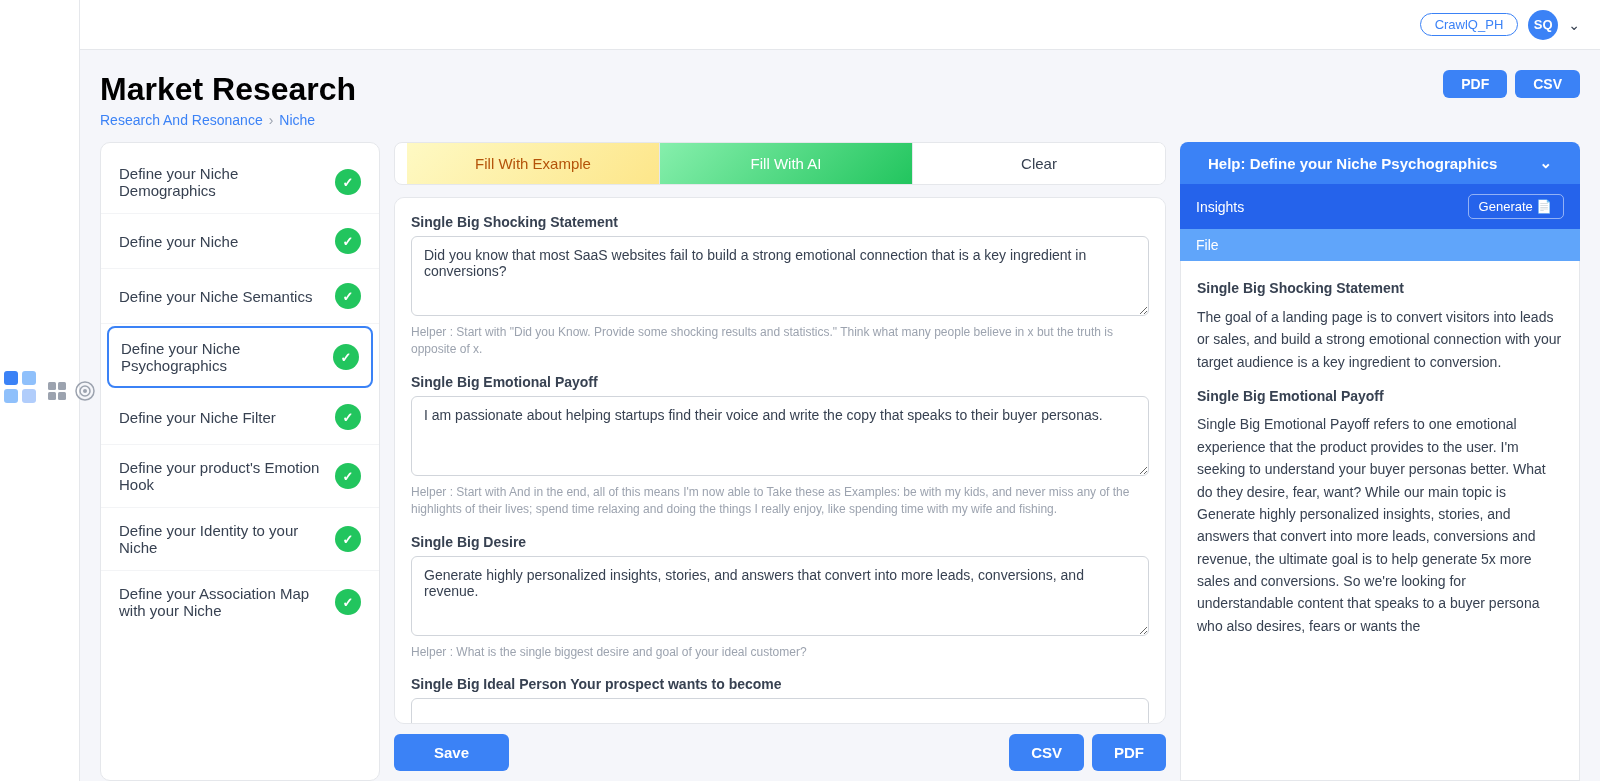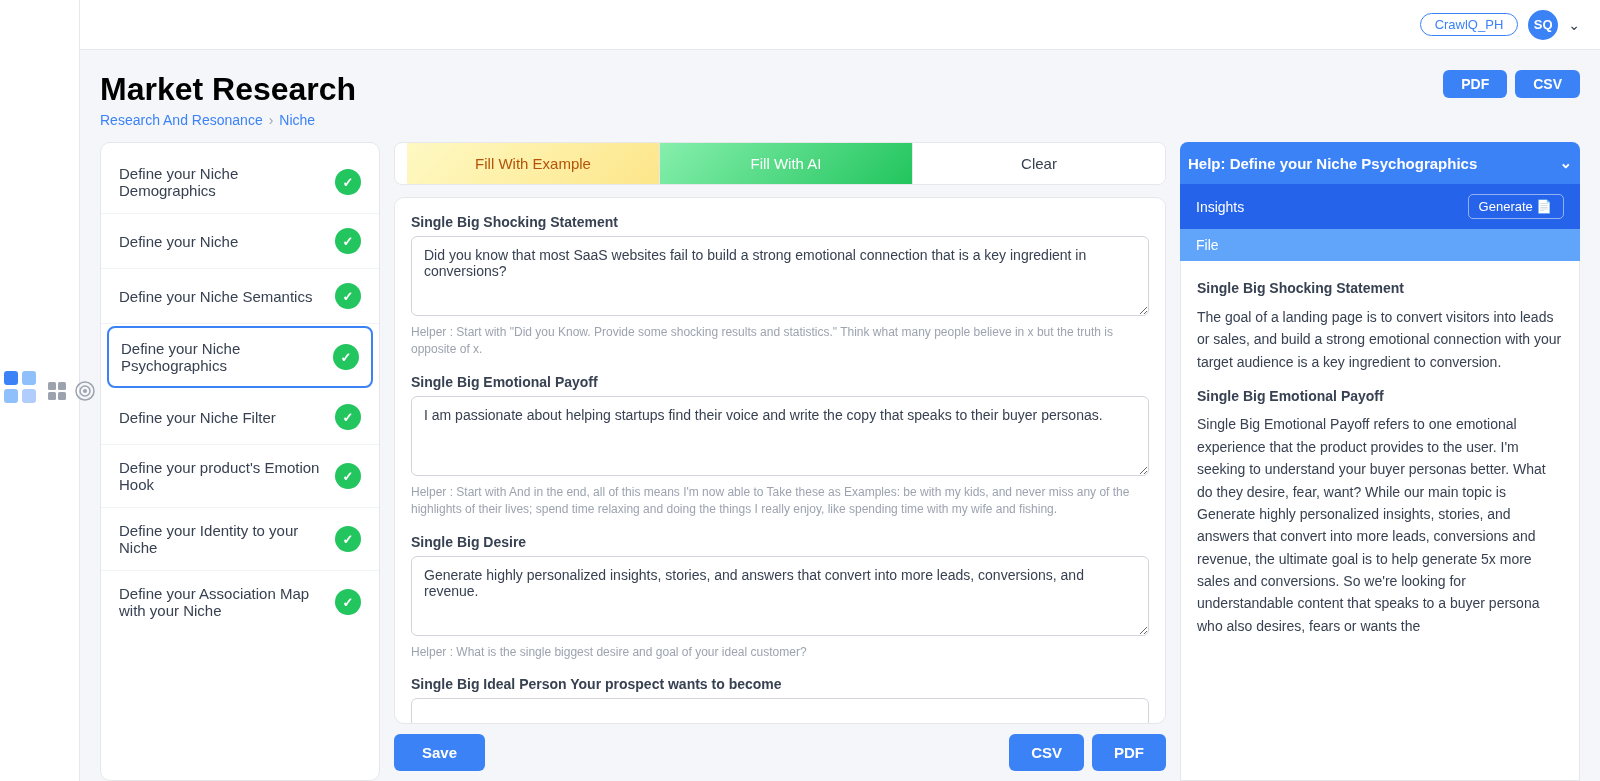--- a/index.html
+++ b/index.html
@@ -266,21 +266,21 @@
     }
 
     .bottom-bar {
       display: flex;
       gap: 8px;
       padding: 10px 0;
       flex-shrink: 0;
       justify-content: space-between;
     }
     .btn-save {
-      padding: 10px 28px;
+      padding: 10px 40px;
       background: #3b82f6;
       color: #fff;
       border: none;
       border-radius: 6px;
       font-size: 15px;
       font-weight: 600;
       cursor: pointer;
     }
     .btn-bottom-csv, .btn-bottom-pdf {
       padding: 10px 22px;
@@ -298,21 +298,21 @@
     .right-panel {
       width: 400px;
       flex-shrink: 0;
       display: flex;
       flex-direction: column;
       overflow: hidden;
     }
     .help-header {
       background: #3b82f6;
       color: #fff;
-      padding: 12px 8px;
+      padding: 12px 28px;
       border-radius: 8px 8px 0 0;
       display: flex;
       align-items: center;
       justify-content: space-between;
       font-size: 15px;
       font-weight: 600;
       cursor: pointer;
       flex-shrink: 0;
       text-align: right;
     }

